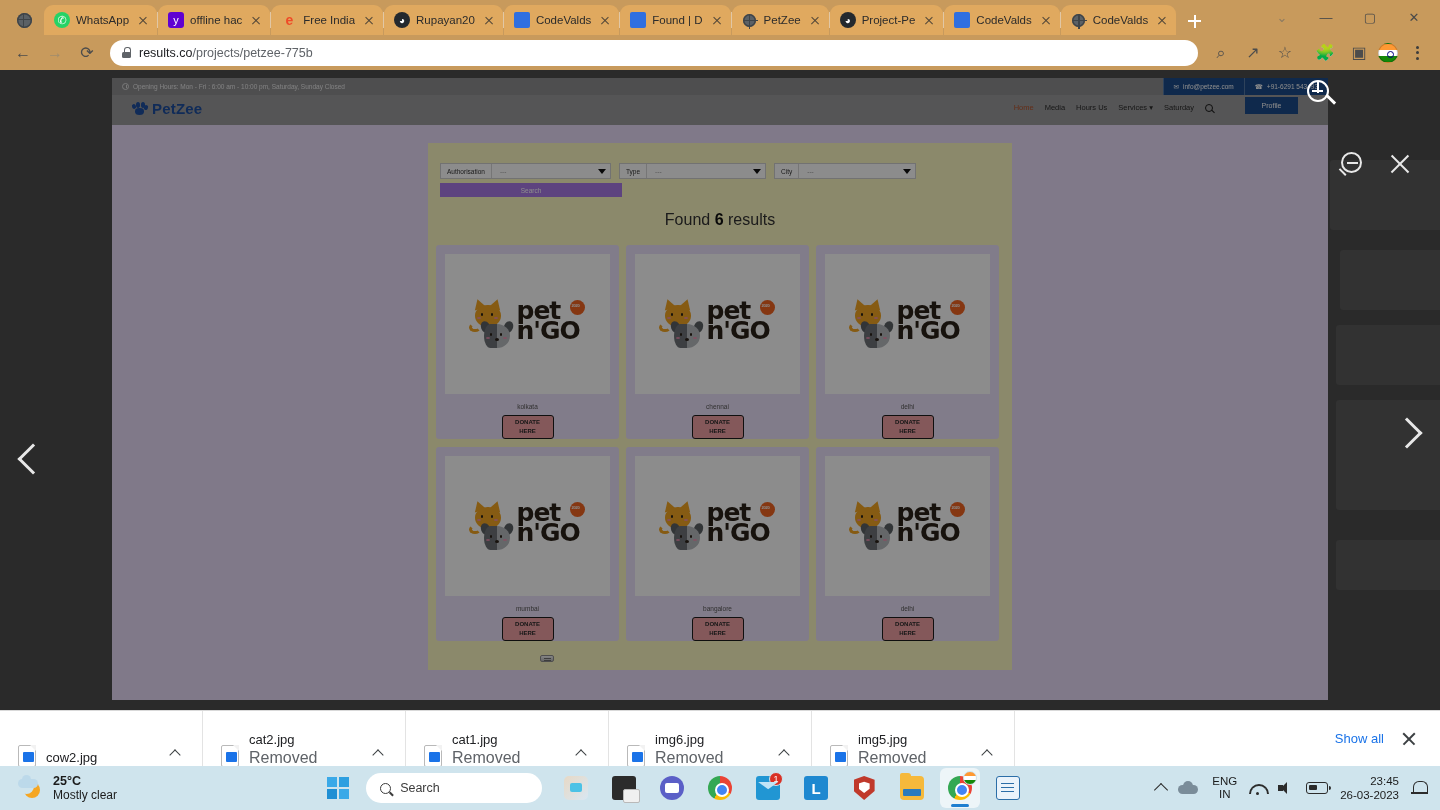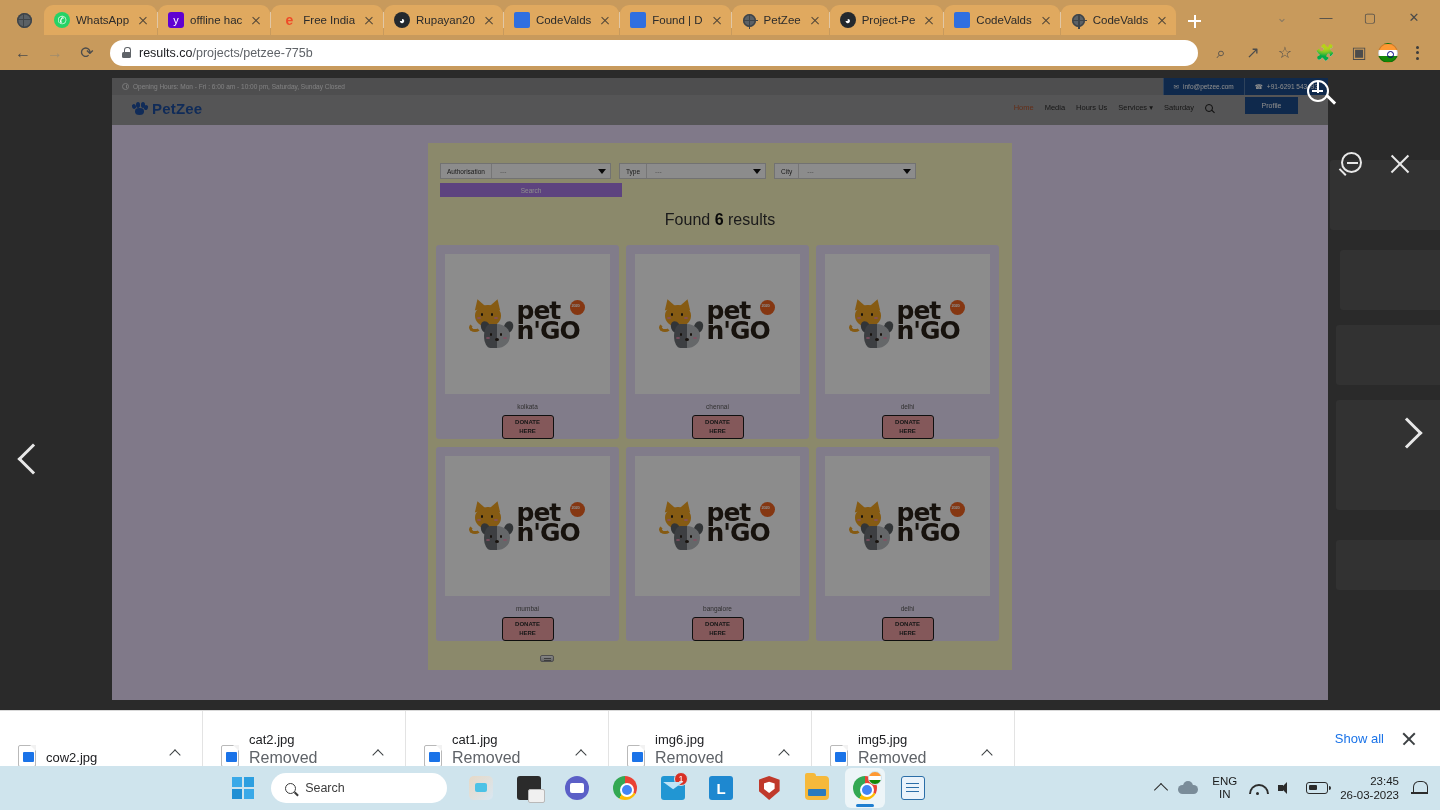--- a/index.html
+++ b/index.html
@@ -795,20 +795,30 @@
           <i></i>
         </span>
     </div>
     <div class="shelf-end">
       <span class="showall">Show all</span>
       <span class="shelf-close"></span>
     </div>
   </div>
 
   <div class="taskbar">
+    <div class="tb-weather">
+      <span class="wx-icon">
+        <span class="wx-moon"></span>
+          <span class="wx-cloud"></span>
+      </span>
+      <span class="wx-text">
+        <span class="wx-temp">25°C</span>
+        <span class="wx-desc">Mostly clear</span>
+      </span>
+    </div>
 
     <div class="tb-center">
       <div class="tb-app">
         <span class="win-logo">
             <i></i>
             <i></i>
             <i></i>
             <i></i>
           </span>
       </div>

